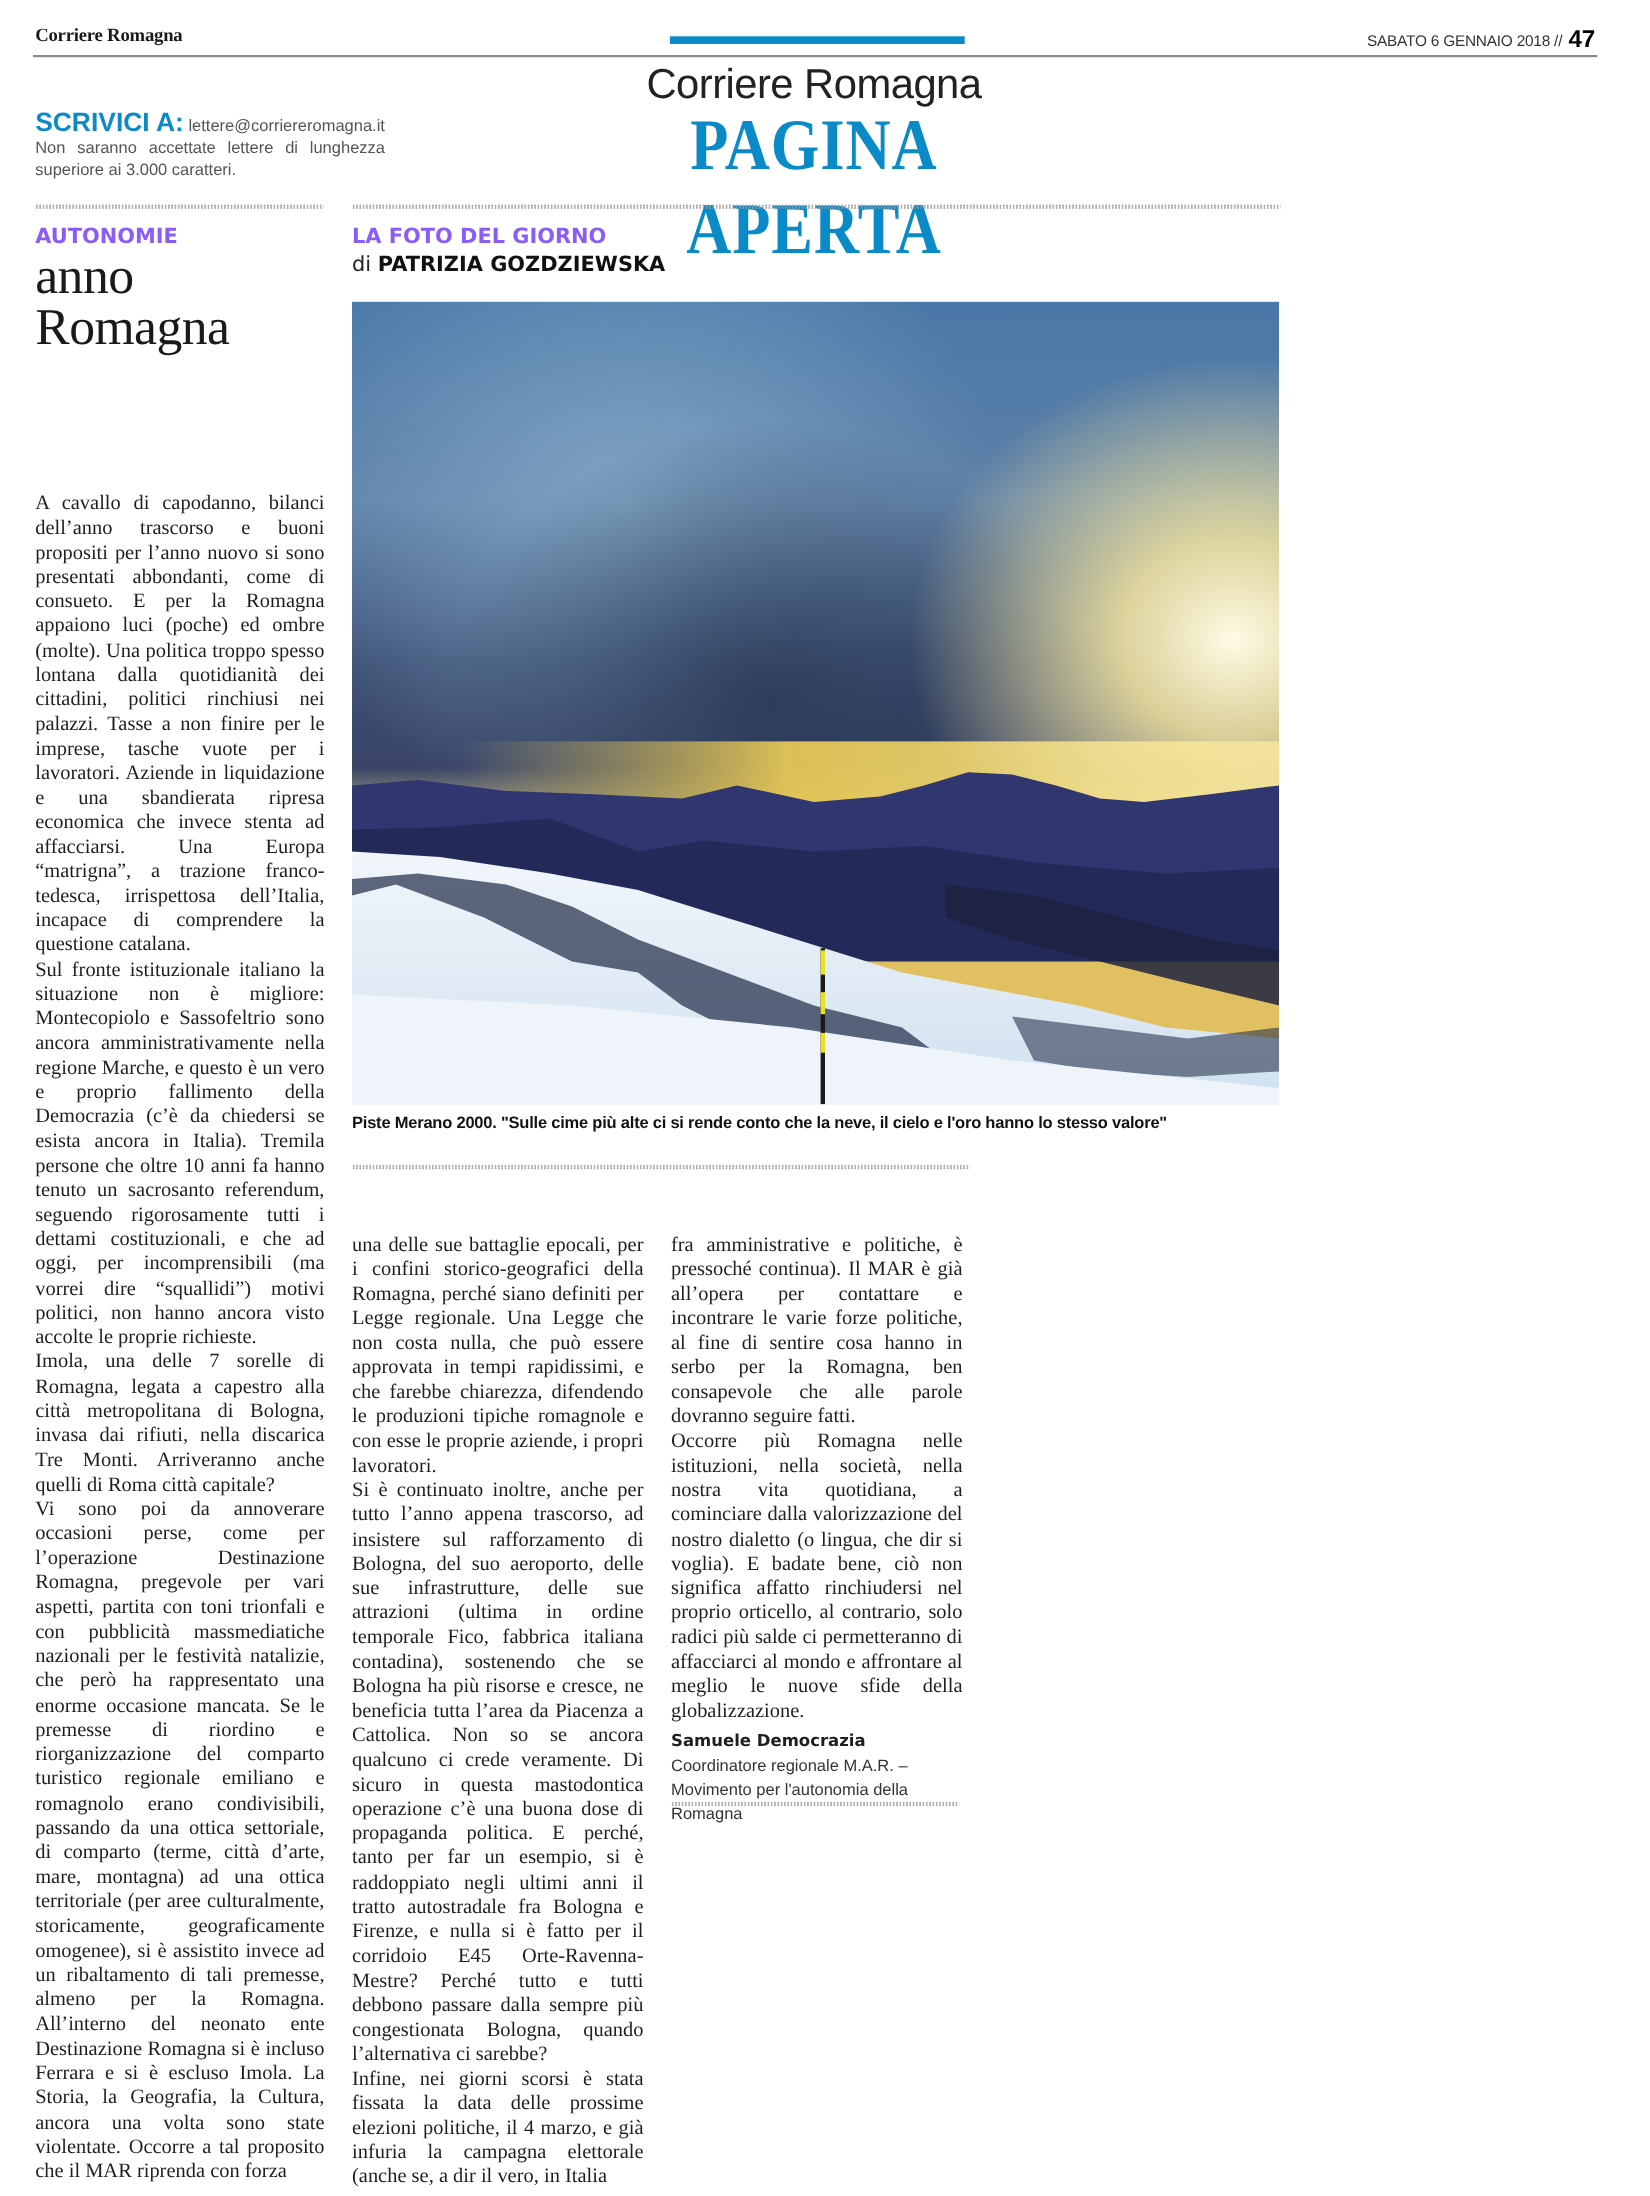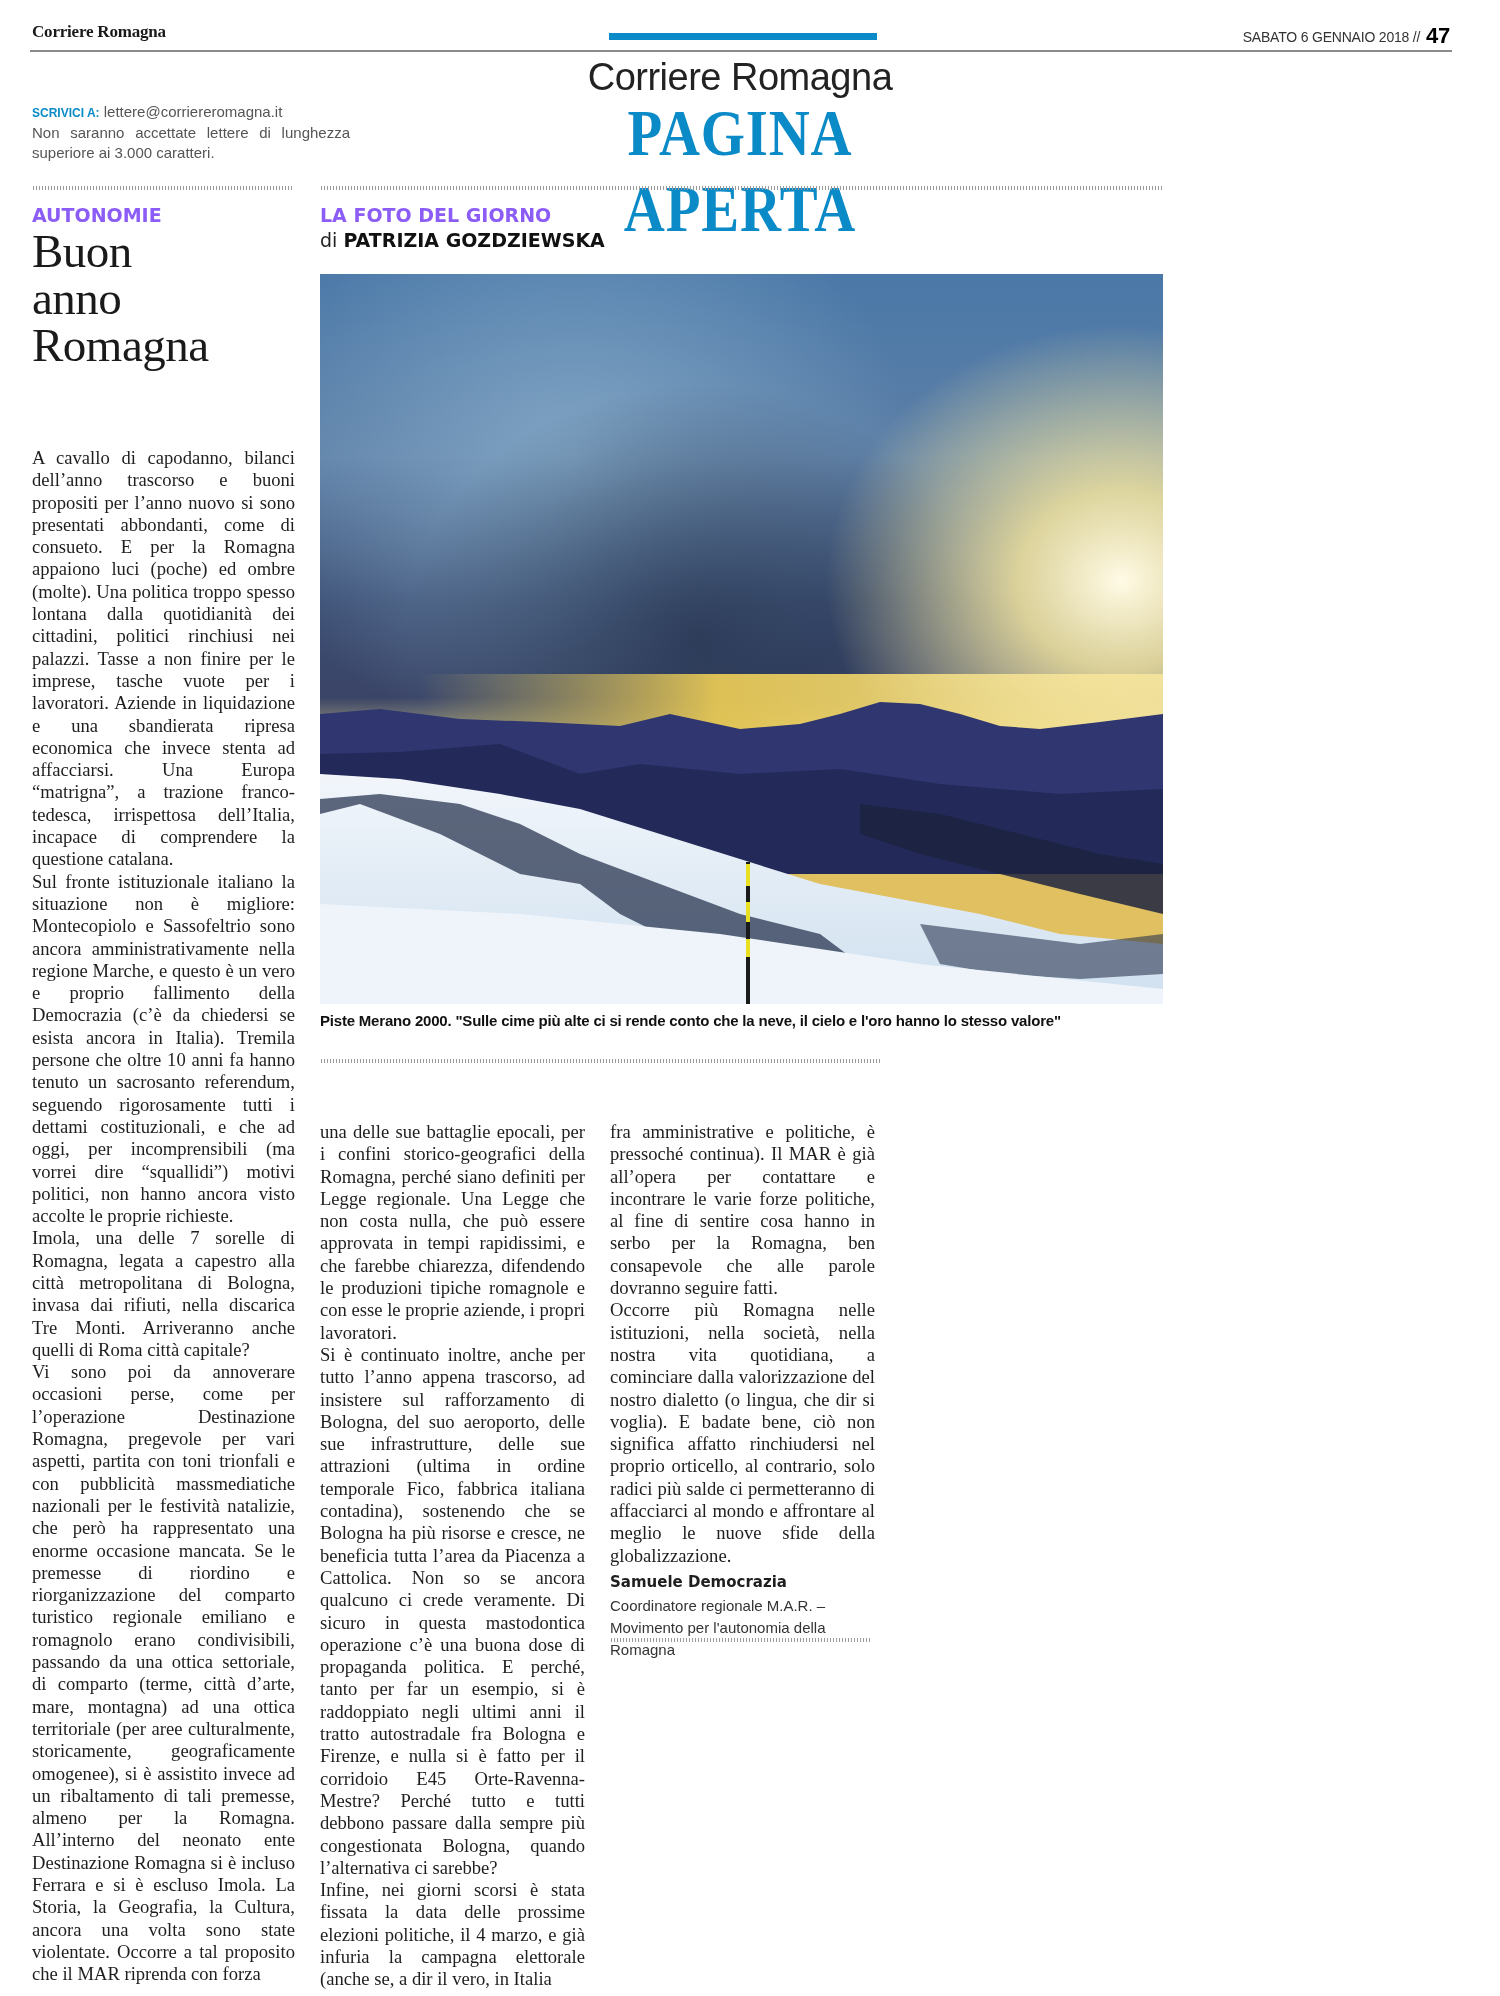--- a/index.html
+++ b/index.html
@@ -12,21 +12,21 @@
   #masthead-name { left:32px; top:22px; font-size:17px; font-weight:bold; letter-spacing:-0.2px; }
   #top-rule { left:30px; top:50px; width:1422px; height:2px; background:#8a8a8a; }
   #blue-bar { left:609px; top:33px; width:268px; height:7px; background:#0a8ac6; }
   #date-line { right:50px; top:22px; font-size:14px; color:#333; letter-spacing:-0.2px; }
   #date-line .pg { font-weight:bold; font-size:22px; color:#000000; margin-left:2px; position:relative; top:1px; }
 
   #section-brand { left:480px; top:56px; width:520px; text-align:center; font-size:38px; color:#222; letter-spacing:-0.5px; }
   #section-title { left:470px; top:95px; width:540px; text-align:center; font-size:66px; font-weight:bold; color:#0a8ac6; letter-spacing:1px; transform:scaleX(0.86); transform-origin:center; }
 
   #write-to { left:32px; top:102px; width:318px; font-size:15px; color:#555; line-height:20px; text-align:justify; }
-  #write-to .lbl { color:#0a8ac6; font-weight:bold; font-size:12px; }
+  #write-to .lbl { color:#0a8ac6; font-weight:bold; font-size:24px; }
 
   .dots { height:4px; background-image:radial-gradient(circle, #9a9a9a 0.7px, transparent 0.9px); background-size:3px 2px; }
   #dots-left { left:32px; top:186px; width:262px; }
   #dots-right { left:320px; top:186px; width:844px; }
   #dots-mid { left:320px; top:1059px; width:562px; }
   #dots-sig { left:610px; top:1638px; width:262px; }
 
   #kicker-left { left:32px; top:204px; font-size:19px; font-weight:bold; color:#8b5cf6; }
   #headline { left:32px; top:228px; width:280px; font-size:47px; line-height:47px; color:#1a1a1a; letter-spacing:-0.5px; }
 
@@ -64,21 +64,20 @@
   <span class="lbl">SCRIVICI A:</span>
   <span>lettere@corriereromagna.it</span><br>
   <span>Non saranno accettate lettere di lunghezza superiore ai 3.000 caratteri.</span>
 </div>
 
 <div id="dots-left" class="abs dots"></div>
 <div id="dots-right" class="abs dots"></div>
 
 <div id="kicker-left" class="abs sans">AUTONOMIE</div>
 <div id="headline" class="abs serif">
-  <div>Buon</div>
   <div>anno</div>
   <div>Romagna</div>
 </div>
 
 <div id="col-left" class="col serif">
   <p>A cavallo di capodanno, bilanci dell’anno trascorso e buoni propositi per l’anno nuovo si sono presentati abbondanti, come di consueto. E per la Romagna appaiono luci (poche) ed ombre (molte). Una politica troppo spesso lontana dalla quotidianità dei cittadini, politici rinchiusi nei palazzi. Tasse a non finire per le imprese, tasche vuote per i lavoratori. Aziende in liquidazione e una sbandierata ripresa economica che invece stenta ad affacciarsi. Una Europa “matrigna”, a trazione franco-tedesca, irrispettosa dell’Italia, incapace di comprendere la questione catalana.</p>
   <p>Sul fronte istituzionale italiano la situazione non è migliore: Montecopiolo e Sassofeltrio sono ancora amministrativamente nella regione Marche, e questo è un vero e proprio fallimento della Democrazia (c’è da chiedersi se esista ancora in Italia). Tremila persone che oltre 10 anni fa hanno tenuto un sacrosanto referendum, seguendo rigorosamente tutti i dettami costituzionali, e che ad oggi, per incomprensibili (ma vorrei dire “squallidi”) motivi politici, non hanno ancora visto accolte le proprie richieste.</p>
   <p>Imola, una delle 7 sorelle di Romagna, legata a capestro alla città metropolitana di Bologna, invasa dai rifiuti, nella discarica Tre Monti. Arriveranno anche quelli di Roma città capitale?</p>
   <p>Vi sono poi da annoverare occasioni perse, come per l’operazione Destinazione Romagna, pregevole per vari aspetti, partita con toni trionfali e con pubblicità massmediatiche nazionali per le festività natalizie, che però ha rappresentato una enorme occasione mancata. Se le premesse di riordino e riorganizzazione del comparto turistico regionale emiliano e romagnolo erano condivisibili, passando da una ottica settoriale, di comparto (terme, città d’arte, mare, montagna) ad una ottica territoriale (per aree culturalmente, storicamente, geograficamente omogenee), si è assistito invece ad un ribaltamento di tali premesse, almeno per la Romagna. All’interno del neonato ente Destinazione Romagna si è incluso Ferrara e si è escluso Imola. La Storia, la Geografia, la Cultura, ancora una volta sono state violentate. Occorre a tal proposito che il MAR riprenda con forza</p>
 </div>

